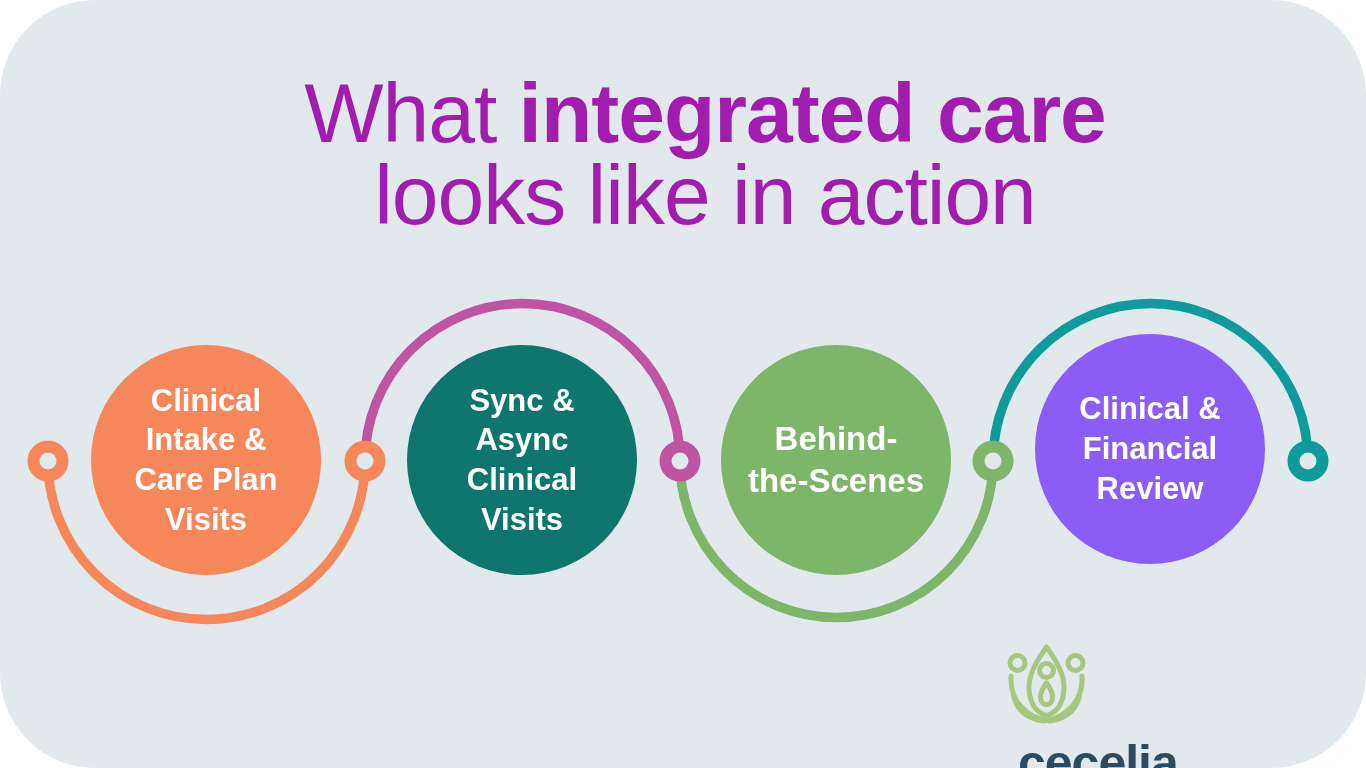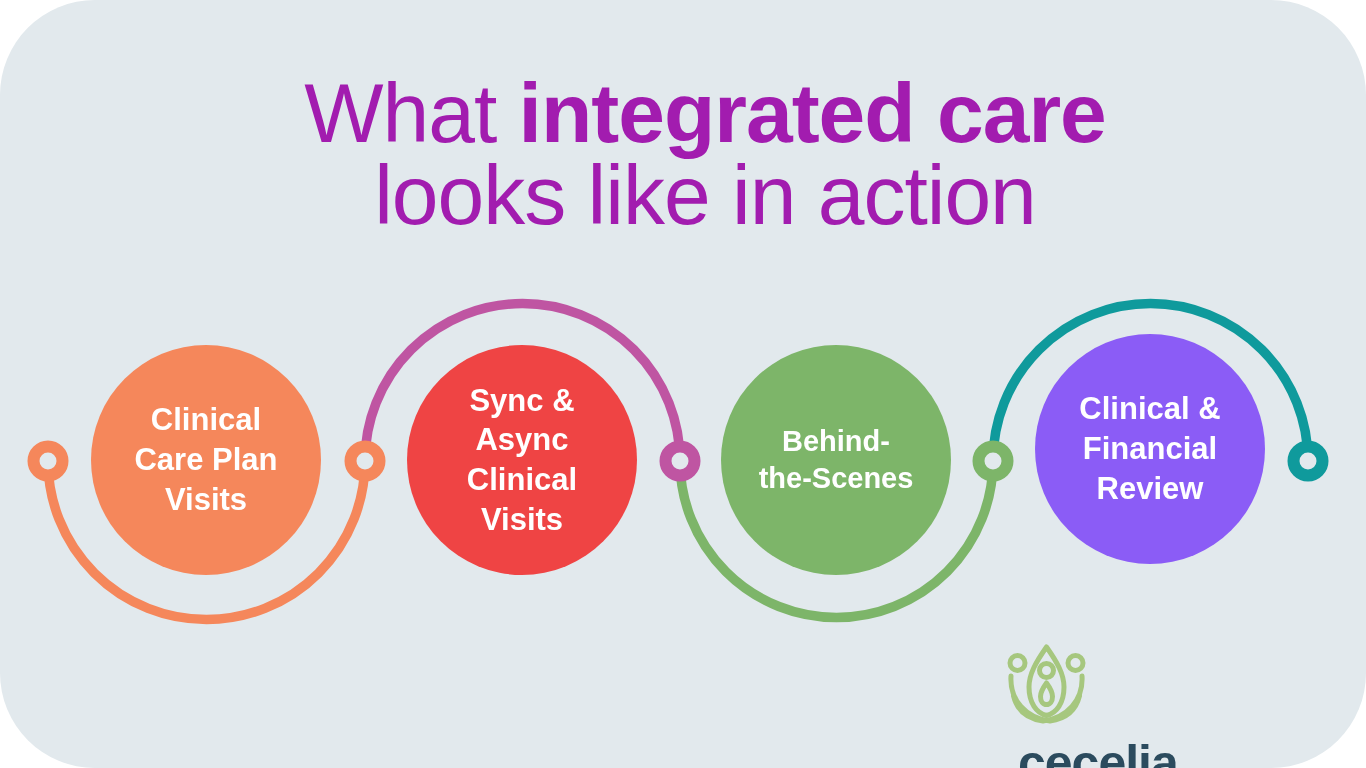--- a/index.html
+++ b/index.html
@@ -61,21 +61,21 @@
     justify-content: center;
     text-align: center;
   }
   .bubble-label {
     color: #FFFFFF;
     font-size: 31px;
     font-weight: 700;
     line-height: 1.28;
   }
   .bubble-label span { display: block; }
-  .bubble.tight .bubble-label { font-size: 29px; }
+  .bubble.tight .bubble-label { font-size: 33px; }
   .logo {
     position: absolute;
     left: 1004px;
     top: 642px;
     display: flex;
     align-items: flex-start;
     flex-direction: column;
   }
   .mark { width: 85px; height: 85px; }
   .logo-text { margin-left: 14px; padding-top: 14px; }
@@ -112,26 +112,27 @@
     <circle class="ring" cx="48" cy="461" r="14.5" stroke="#F5875B"></circle>
     <circle class="ring" cx="365" cy="461" r="14.5" stroke="#F5875B"></circle>
     <circle class="ring" cx="680" cy="461" r="14.5" stroke="#BF55A2"></circle>
     <circle class="ring" cx="993" cy="461" r="14.5" stroke="#7DB569"></circle>
     <circle class="ring" cx="1308" cy="461" r="14.5" stroke="#0F9A9C"></circle>
   </svg>
 
   <div class="bubble" style="left: 91px; top: 345px; background: rgb(245, 135, 91);">
     <div class="bubble-label">
       <span>Clinical</span>
+      <span>Intake &amp;</span>
       <span>Care Plan</span>
       <span>Visits</span>
     </div>
   </div>
 
-  <div class="bubble" style="left: 407px; top: 345px; background: #ef4444;">
+  <div class="bubble" style="left: 407px; top: 345px; background: #0f766e;">
     <div class="bubble-label">
       <span>Sync &amp;</span>
       <span>Async</span>
       <span>Clinical</span>
       <span>Visits</span>
     </div>
   </div>
 
   <div class="bubble tight" style="left: 721px; top: 345px; background: rgb(125, 181, 105);">
     <div class="bubble-label">

